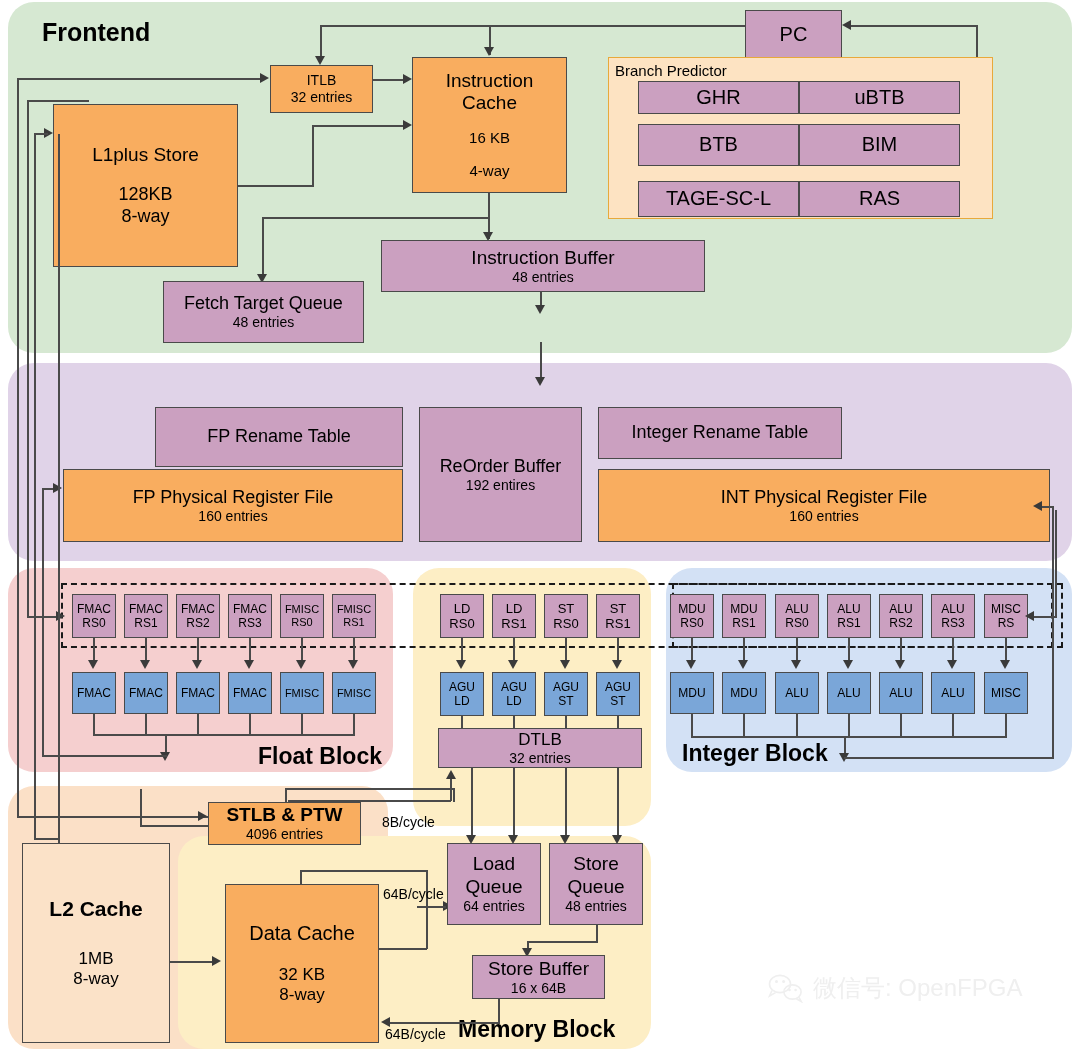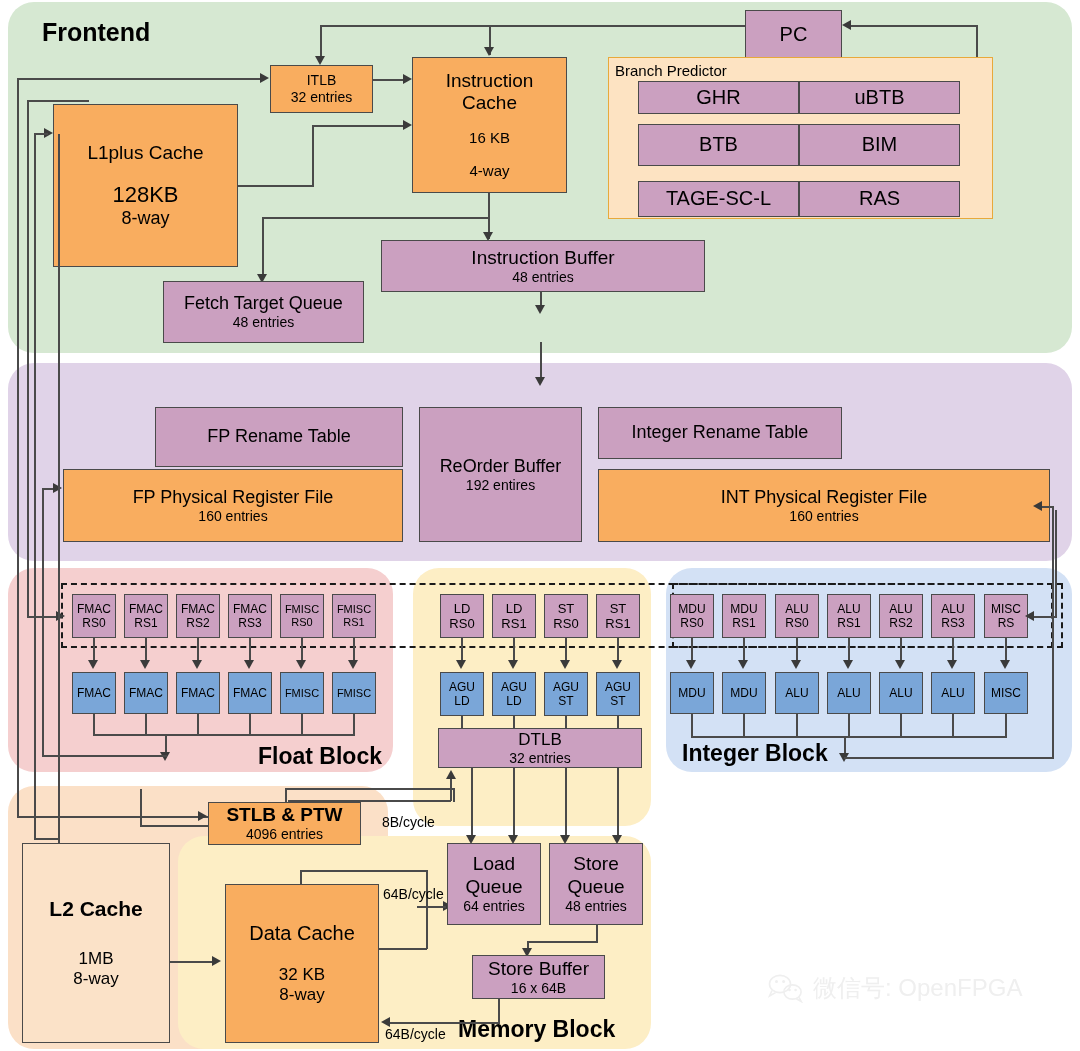--- a/index.html
+++ b/index.html
@@ -151,22 +151,22 @@
   </div>
 
   <div class="box orange" style="left:412px; top:57px; width:155px; height:136px; font-size:19px;">
     <span class="t1">Instruction</span>
     <span class="t2">Cache</span>
     <span class="t2" style="font-size:15px; margin-top:14px;">16 KB</span>
     <span class="t2" style="font-size:15px;margin-top:16px;">4-way</span>
   </div>
 
   <div class="box orange" style="left:53px; top:104px; width:185px; height:163px; font-size:19px;">
-    <span class="t1">L1plus Cache</span>
-    <span class="t2" style="font-size:22px; margin-top:18px;">128KB</span>
+    <span class="t1">L1plus Store</span>
+    <span class="t2" style="font-size:18px; margin-top:18px;">128KB</span>
     <span class="t2" style="font-size:18px;">8-way</span>
   </div>
 
   <div class="box purple" style="left:163px; top:281px; width:201px; height:62px; font-size:18px;">
     <span class="t1">Fetch Target Queue</span>
     <span class="t2" style="font-size:14px;">48 entries</span>
   </div>
 
   <div class="box purple" style="left:381px; top:240px; width:324px; height:52px; font-size:19px;">
     <span class="t1">Instruction Buffer</span>

